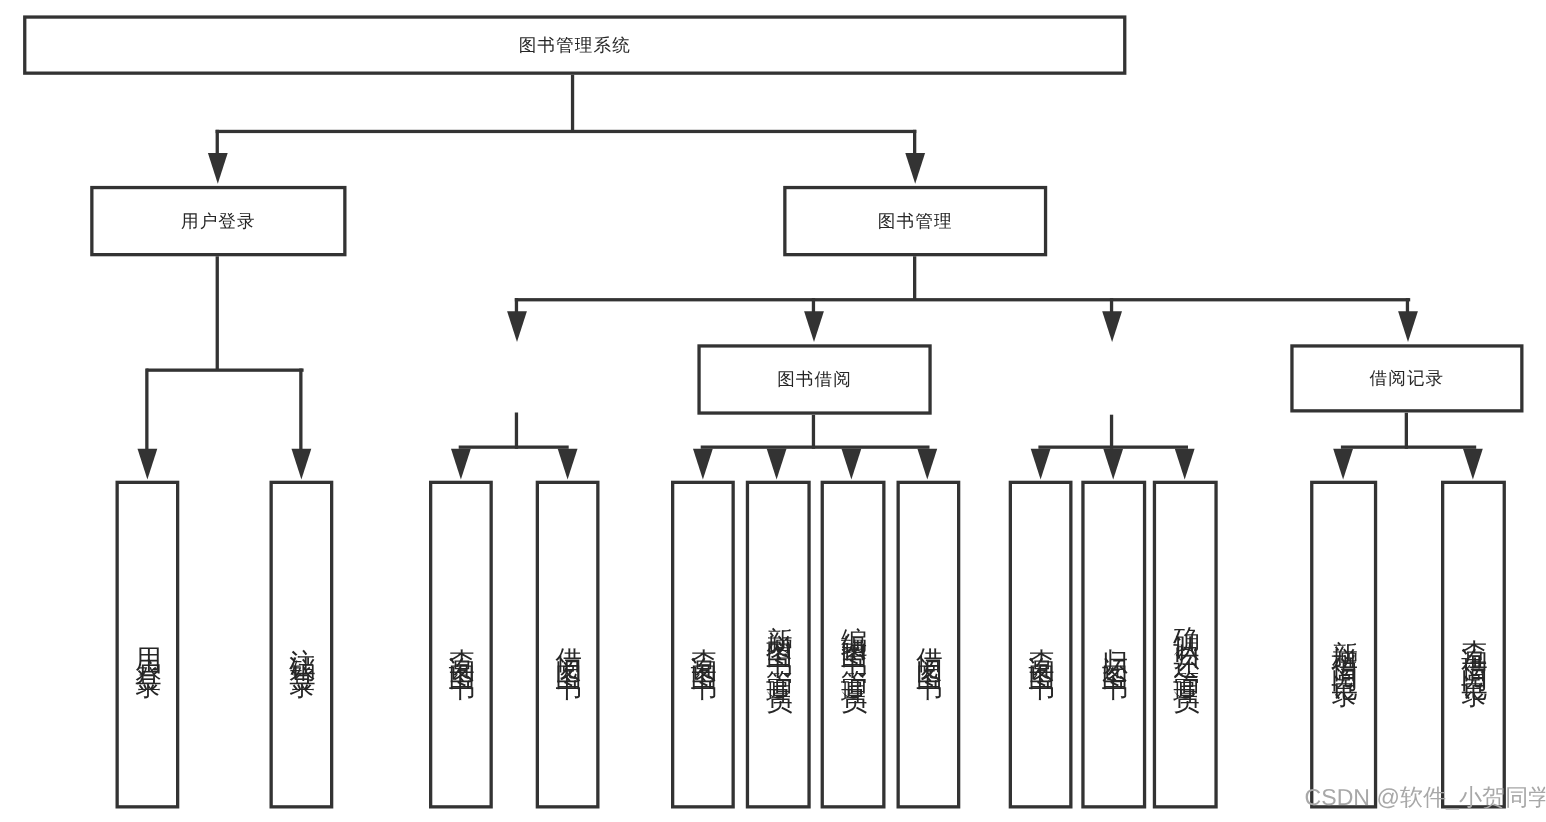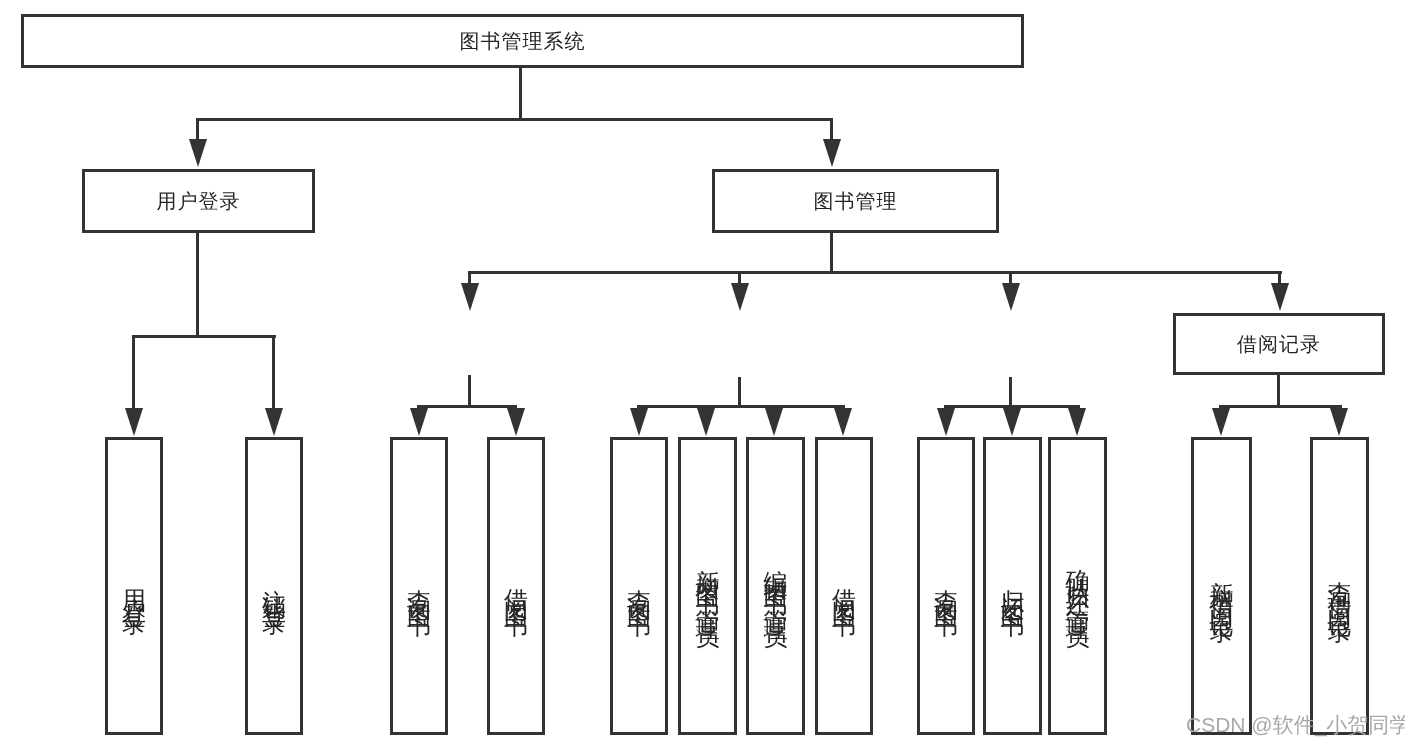--- a/index.html
+++ b/index.html
@@ -4,21 +4,21 @@
 <style>
   html,body{margin:0;padding:0;background:#ffffff;}
   .stage{
     position:relative;width:1405px;height:747px;background:#ffffff;
     font-family:"Liberation Sans","DejaVu Sans",sans-serif;overflow:hidden;
   }
   .box{
     position:absolute;box-sizing:border-box;border:3px solid #333333;background:#ffffff;
     display:flex;align-items:center;justify-content:center;color:#262626;
   }
-  .box.h span{font-size:20px;letter-spacing:1px;white-space:nowrap;}
+  .box.h span{font-size:16px;letter-spacing:1px;white-space:nowrap;}
   .box.v span{
     writing-mode:vertical-rl;text-orientation:mixed;
     font-size:24px;letter-spacing:8px;line-height:1.0;
   }
   .ln{position:absolute;background:#333333;}
   .arr{
     position:absolute;width:0;height:0;
     border-left:9px solid transparent;border-right:9px solid transparent;
     border-top:28px solid #333333;
   }
@@ -79,24 +79,27 @@
   <div class="arr" style="left:1212px;top:408px"></div>
   <div class="arr" style="left:1330px;top:408px"></div>
 
   <div class="box h" style="left:21px;top:14px;width:1003px;height:54px">
     <span>图书管理系统</span>
   </div>
 
   <div class="box h" style="left:82px;top:169px;width:233px;height:64px">
     <span>用户登录</span>
   </div>
-  <div class="box h" style="left:712px;top:169px;width:287px;height:64px">
+  <div class="box h" style="left:712px;top:169px;width:240px;height:64px">
     <span>图书管理</span>
   </div>
 
+  <div class="box h" style="left:634px;top:313px;width:213px;height:64px">
+    <span>图书借阅</span>
+  </div>
   <div class="box h" style="left:1173px;top:313px;width:212px;height:62px">
     <span>借阅记录</span>
   </div>
 
   <div class="box v" style="left:105px;top:437px;width:58px;height:298px">
     <span>用户登录</span>
   </div>
   <div class="box v" style="left:245px;top:437px;width:58px;height:298px">
     <span>注销登录</span>
   </div>

